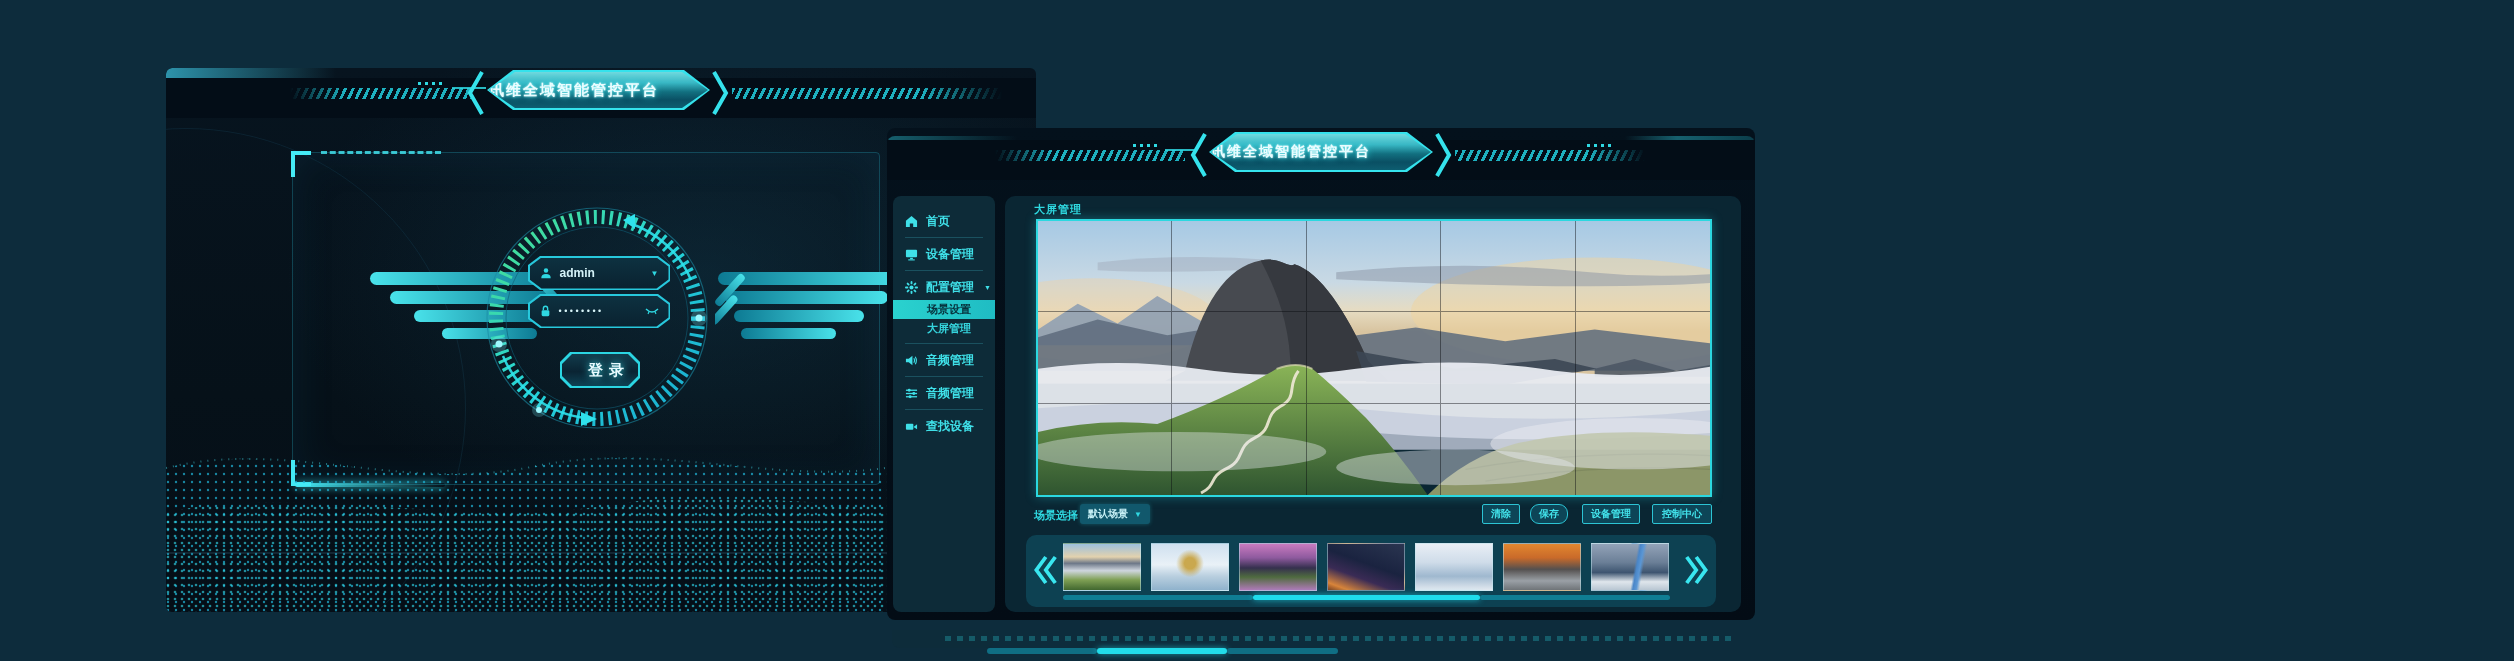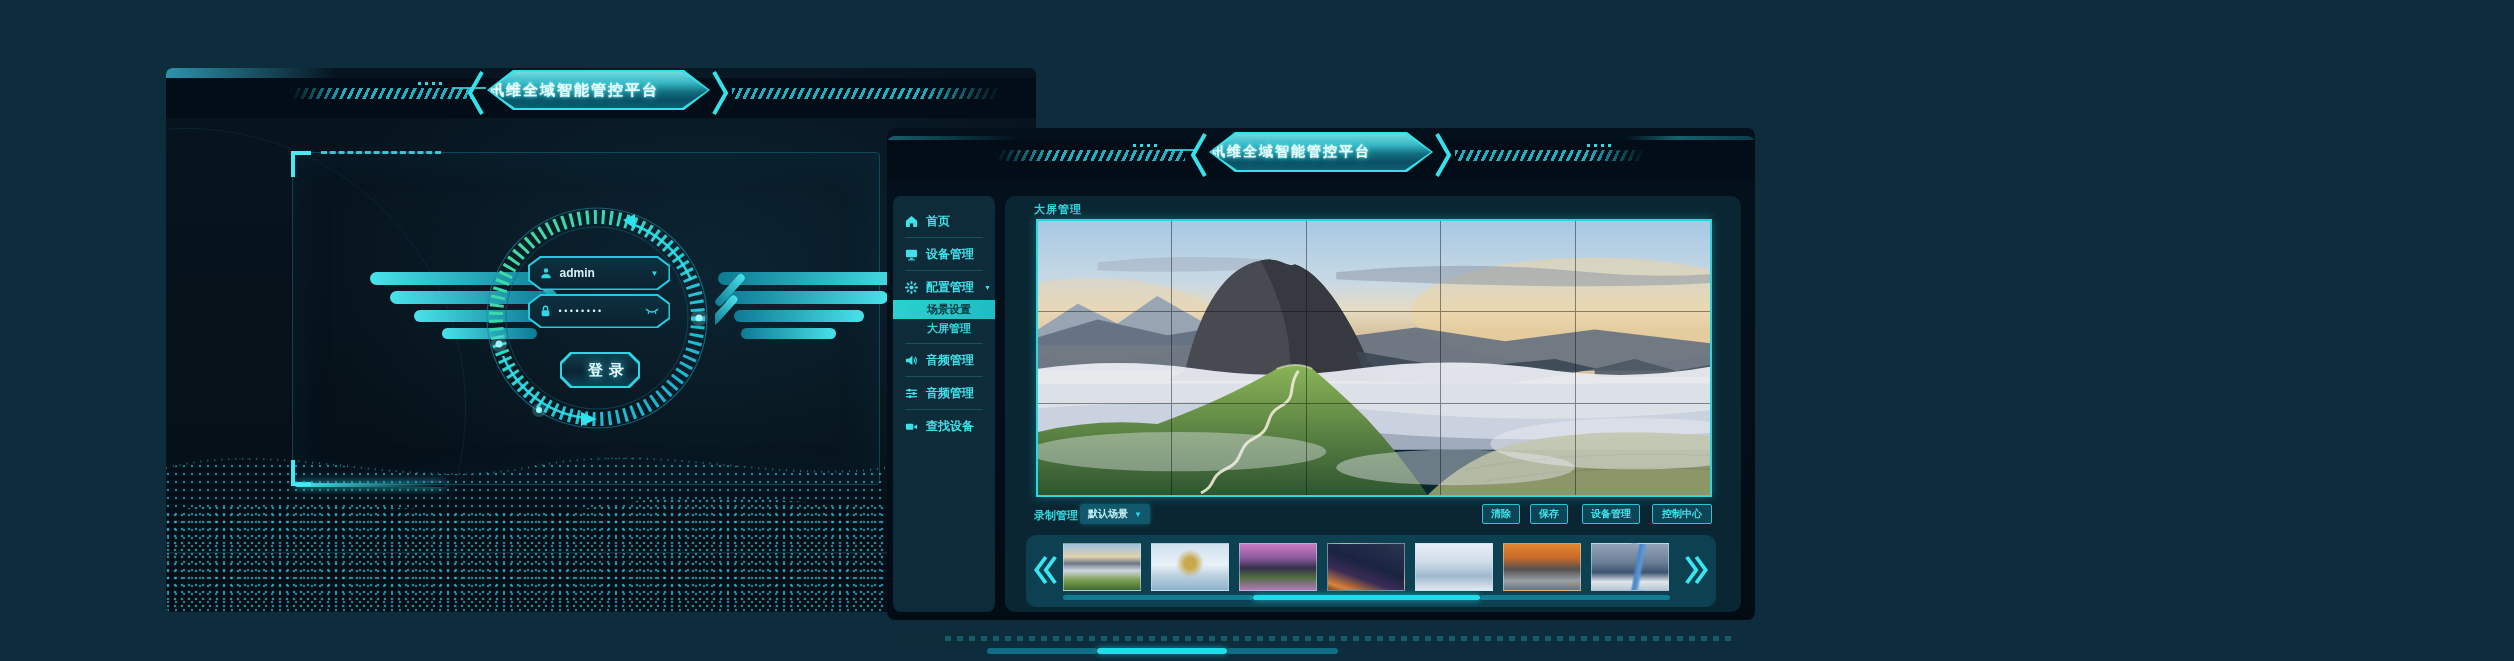--- a/index.html
+++ b/index.html
@@ -389,27 +389,27 @@
             <div class="wall-cell"></div>
           <div class="wall-cell"></div>
             <div class="wall-cell"></div>
             <div class="wall-cell"></div>
             <div class="wall-cell"></div>
             <div class="wall-cell"></div>
         </div>
       </div>
 
       <div class="scene-row">
-        <span class="scene-label">录制管理</span>
+        <span class="scene-label">场景选择</span>
         <div class="scene-select">
           <span class="val">默认场景</span>
           <span class="caret">▼</span>
         </div>
         <div class="tool-btn" style="left:477px;width:38px;">清除</div>
-        <div class="tool-btn" style="left:525px;width:38px;">保存</div>
+        <div class="tool-btn" style="left:525px;width:38px;border-radius:9px;">保存</div>
         <div class="tool-btn" style="left:577px;width:58px;">设备管理</div>
         <div class="tool-btn" style="left:647px;width:60px;">控制中心</div>
       </div>
 
       <div class="carousel">
         <svg class="chev" style="left:8px;" viewBox="0 0 22 26">
           <polyline points="10,2 2,13 10,24" fill="none" stroke="#39e6f0" stroke-width="3.2"></polyline>
           <polyline points="18,2 10,13 18,24" fill="none" stroke="#39e6f0" stroke-width="3.2"></polyline>
         </svg>
         <div class="thumb t1" style="left:37px;" title="misty-mountain-peak"></div>

